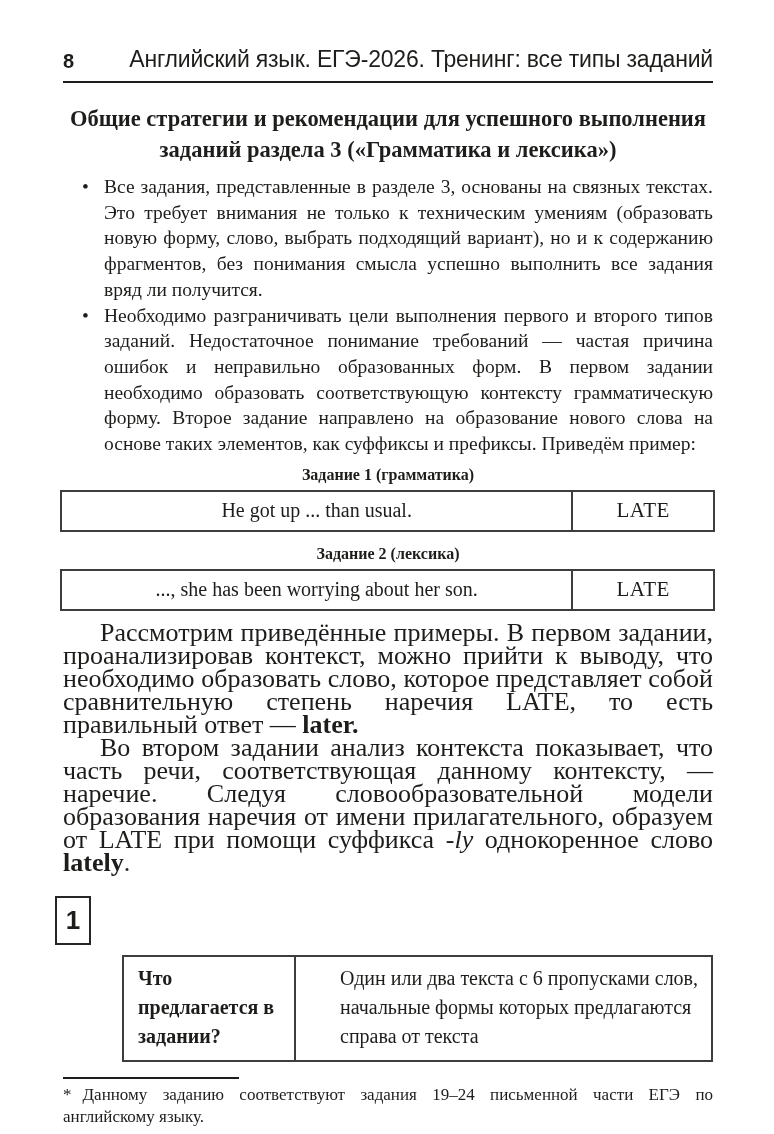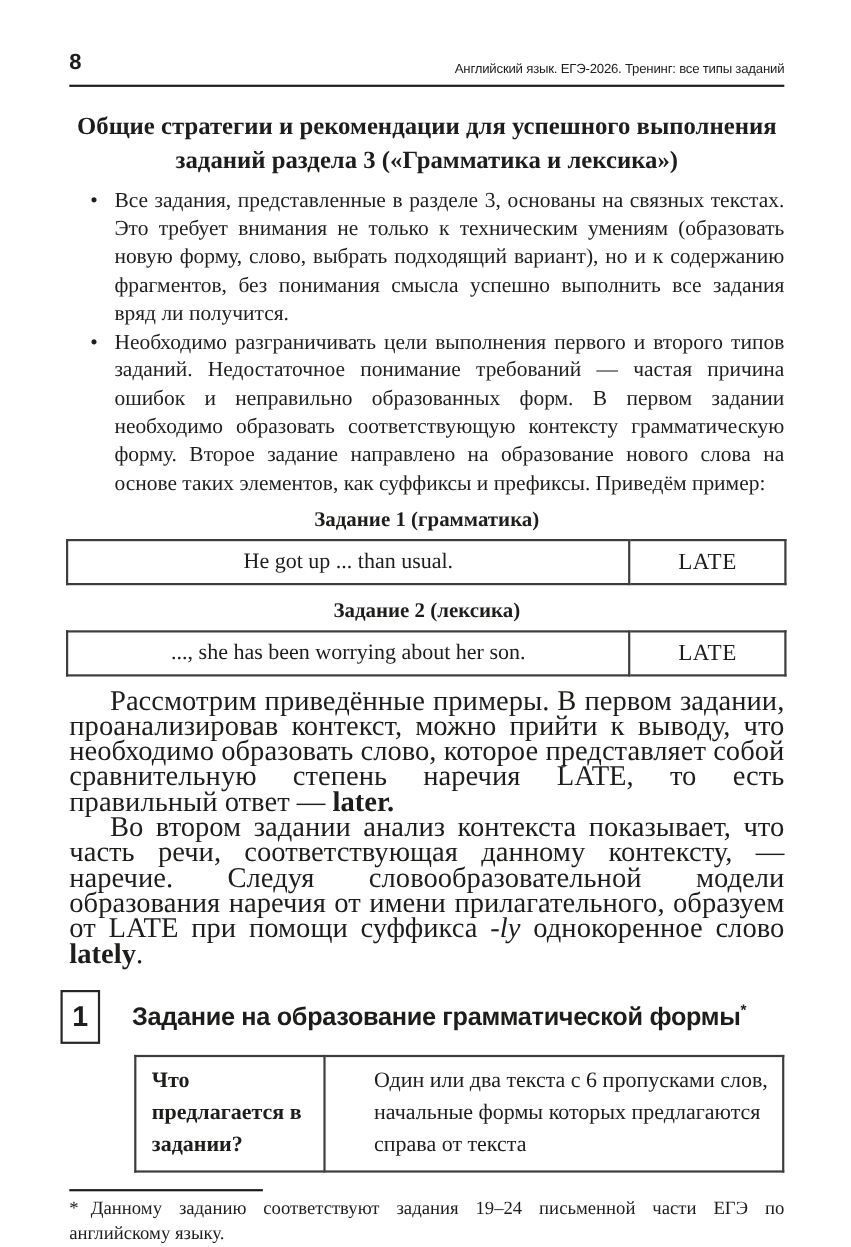--- a/index.html
+++ b/index.html
@@ -20,21 +20,21 @@
     border-bottom: 2.5px solid #1c1c1c;
     padding-bottom: 8px;
   }
   .page-number {
     font-family: "Liberation Sans", sans-serif;
     font-weight: bold;
     font-size: 20px;
   }
   .running-title {
     font-family: "Liberation Sans", sans-serif;
-    font-size: 12px;
+    font-size: 23px;
     letter-spacing: -0.2px;
   }
 
   
   .doc-title {
     margin-top: 20px;
     text-align: center;
     font-weight: bold;
     font-size: 22.5px;
     line-height: 31px;
@@ -48,21 +48,21 @@
     text-align: justify;
     font-size: 19.5px;
     line-height: 25.7px;
   }
   .bullet-marker { position: absolute; left: 19px; top: 0; }
 
   
   .example-caption {
     text-align: center;
     font-weight: bold;
-    font-size: 19px;
+    font-size: 16px;
     margin-top: 9px;
   }
   .example-caption.second { margin-top: 13px; }
   .example-table {
     border-collapse: collapse;
     width: calc(100% + 5px);
     margin-left: -3px;
     margin-top: 6px;
   }
   .example-table td {
@@ -191,21 +191,20 @@
       </tr>
     </tbody>
   </table>
 
   <p class="para first"><span>Рассмотрим приведённые примеры. В первом задании, проанализировав контекст, можно прийти к выводу, что необходимо образовать слово, которое представляет собой сравнительную степень наречия LATE, то есть правильный ответ — </span><span class="bold">later.</span></p>
 
   <p class="para"><span>Во втором задании анализ контекста показывает, что часть речи, соответствующая данному контексту, — наречие. Следуя словообразовательной модели образования наречия от имени прилагательного, образуем от LATE при помощи суффикса </span><span class="italic">-ly</span><span> однокоренное слово </span><span class="bold">lately</span><span>.</span></p>
 
   <div class="section-row">
     <div class="section-number-box">1</div>
-    <div class="section-title"><span>Задание на образование грамматической формы</span><sup>*</sup></div>
   </div>
 
   <table class="info-table">
     <tbody>
       <tr>
         <td class="question-cell">Что предлагается в задании?</td>
         <td class="answer-cell">Один или два текста с 6 пропусками слов, начальные формы которых предлагаются справа от текста</td>
       </tr>
     </tbody>
   </table>

